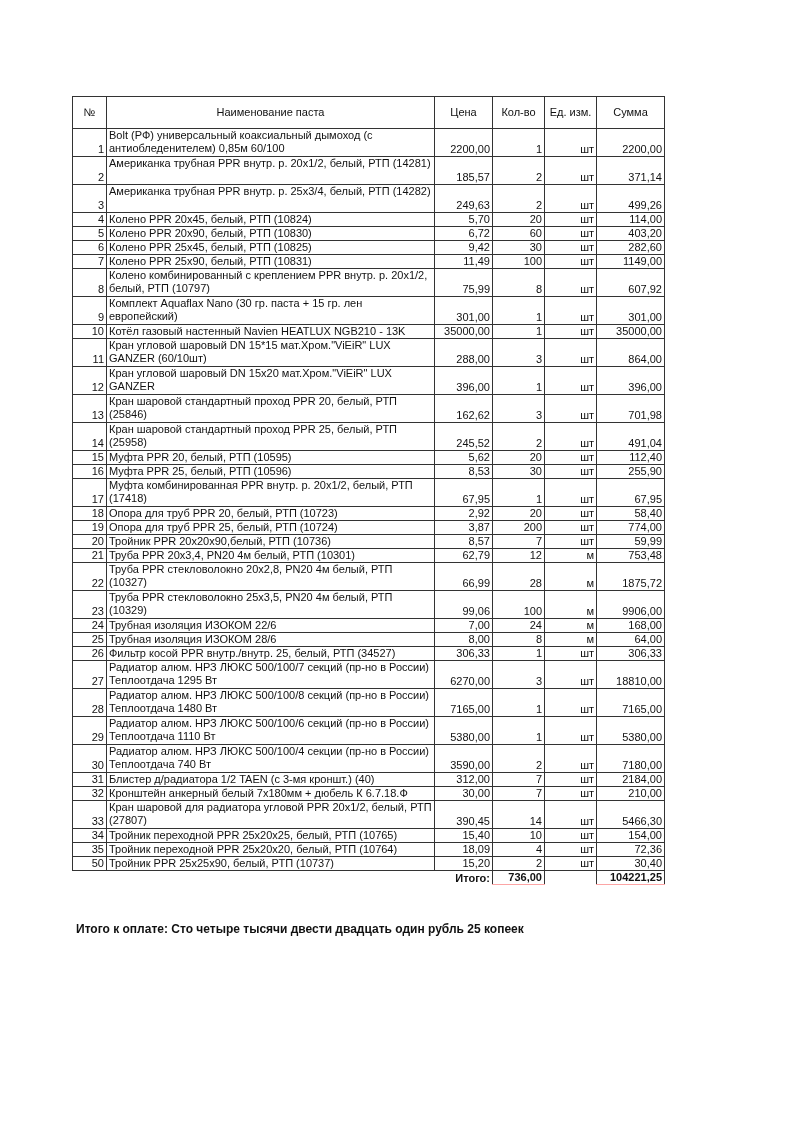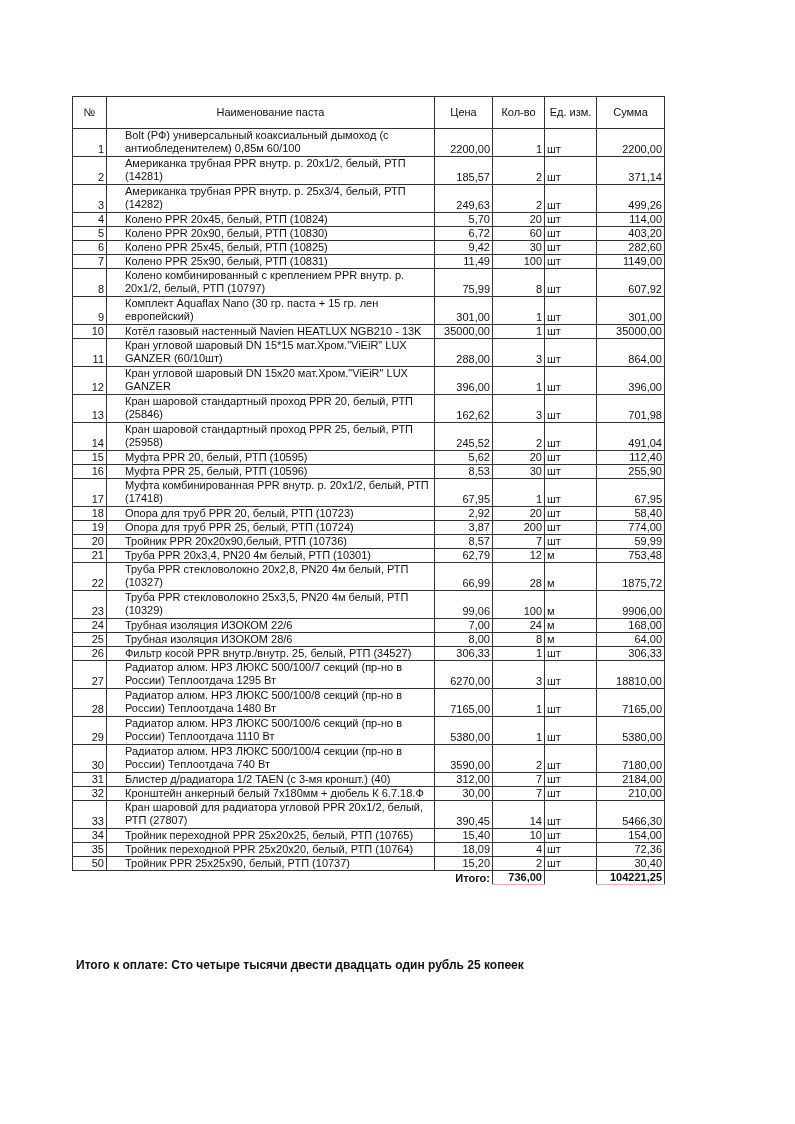--- a/index.html
+++ b/index.html
@@ -9,29 +9,29 @@
   col.c-num { width: 34px; }
   col.c-name { width: 328px; }
   col.c-price { width: 58px; }
   col.c-qty { width: 52px; }
   col.c-unit { width: 52px; }
   col.c-sum { width: 68px; }
   th, td { border: 1px solid #333; padding: 0 2px; line-height: 13px; overflow: hidden; }
   th { font-weight: normal; height: 31px; text-align: center; vertical-align: middle; font-size: 11px; }
   td { vertical-align: bottom; }
   td.num { text-align: right; padding-right: 2px; }
-  td.name { text-align: left; vertical-align: top; white-space: normal; padding-left: 18px; }
+  td.name { text-align: left; vertical-align: top; white-space: normal; padding-left: 2px; }
   td.price, td.qty, td.sum { text-align: right; }
-  td.unit { text-align: left; }
+  td.unit { text-align: right; }
   tr.h1 td { height: 13px; }
   tr.h2 td { height: 27px; }
   tr.total td { border: none; height: 13px; font-weight: bold; }
   tr.total td.boxed { border-left: 1px solid #333; border-right: 1px solid #333; border-bottom: 1px solid #fca5a5; }
   tr.total td.label { text-align: right; }
-  .payment { position: absolute; left: 76px; top: 922px; font-weight: bold; font-size: 12px; margin-top: 36px; }
+  .payment { position: absolute; left: 76px; top: 922px; font-weight: bold; font-size: 12px; }
 </style>
 </head>
 <body>
 
 <div class="sheet">
   <table>
     <colgroup>
       <col class="c-num">
         <col class="c-name">
         <col class="c-price">

